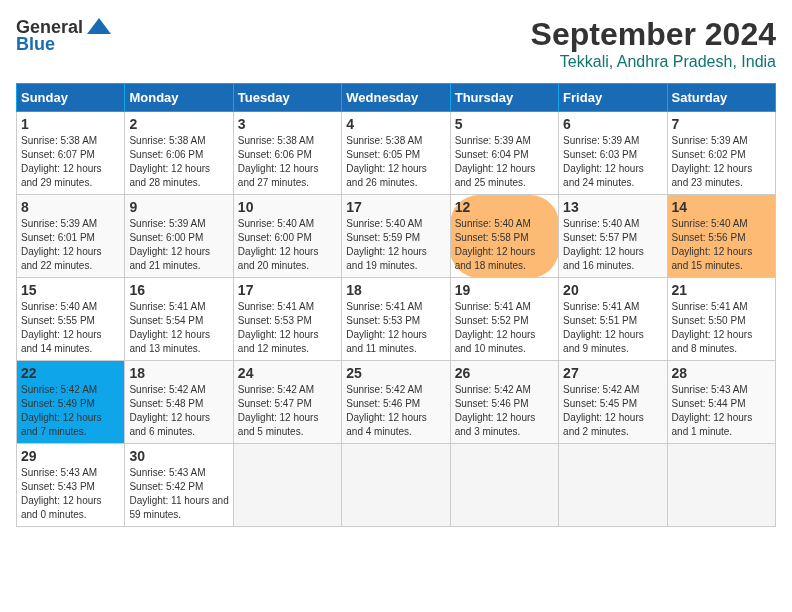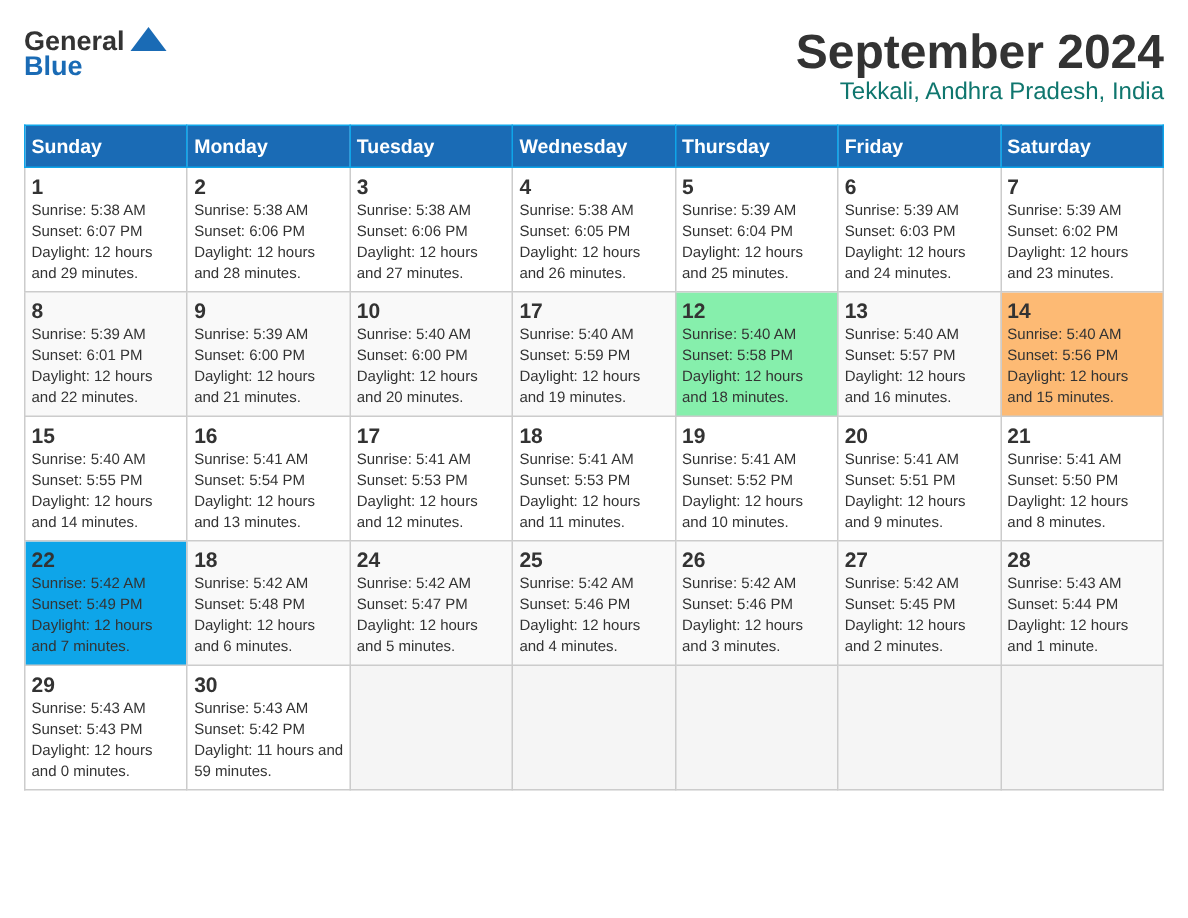--- a/index.html
+++ b/index.html
@@ -193,21 +193,21 @@
         </div>
       </td>
         <td style="background: rgb(249, 249, 249);">
         <span class="day-number">17</span>
         <div class="day-info">
           Sunrise: 5:40 AM<br>
           Sunset: 5:59 PM<br>
           Daylight: 12 hours and 19 minutes.
         </div>
       </td>
-        <td style="background: #86efac;">
+        <td style="background: #fdba74; border-radius: 29px;">
         <span class="day-number">12</span>
         <div class="day-info">
           Sunrise: 5:40 AM<br>
           Sunset: 5:58 PM<br>
           Daylight: 12 hours and 18 minutes.
         </div>
       </td>
         <td style="background: rgb(249, 249, 249);">
         <span class="day-number">13</span>
         <div class="day-info">

